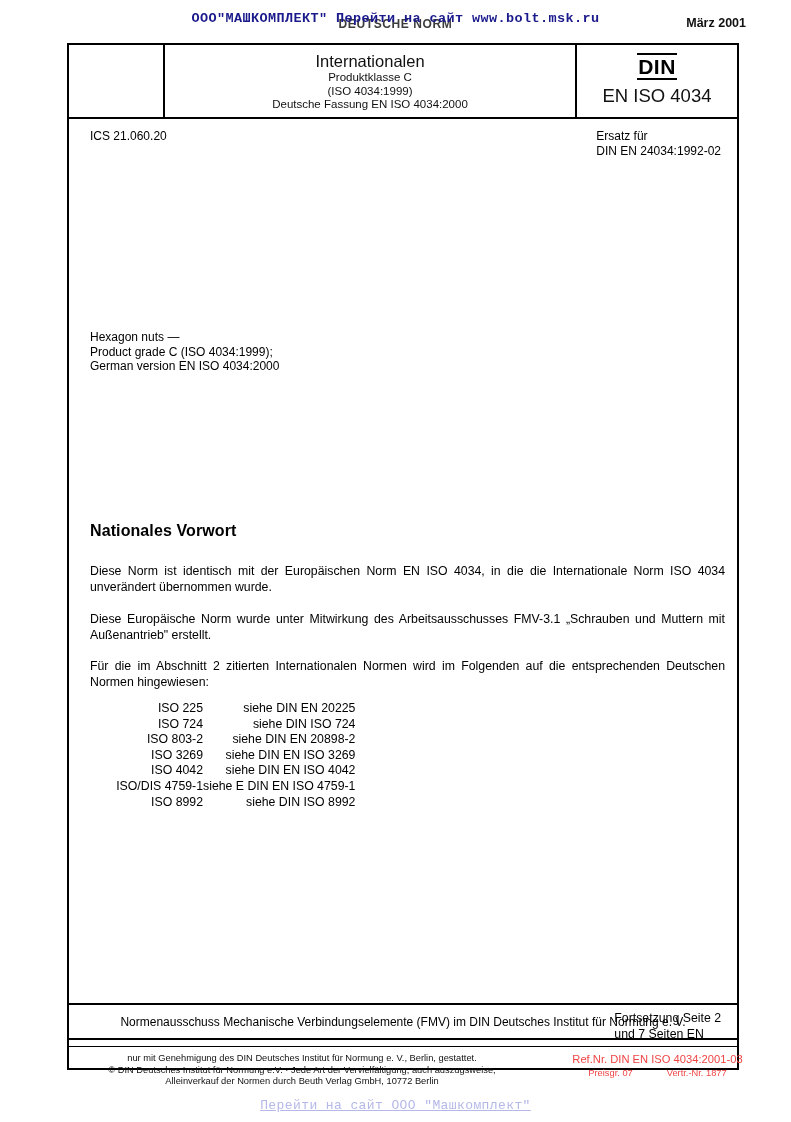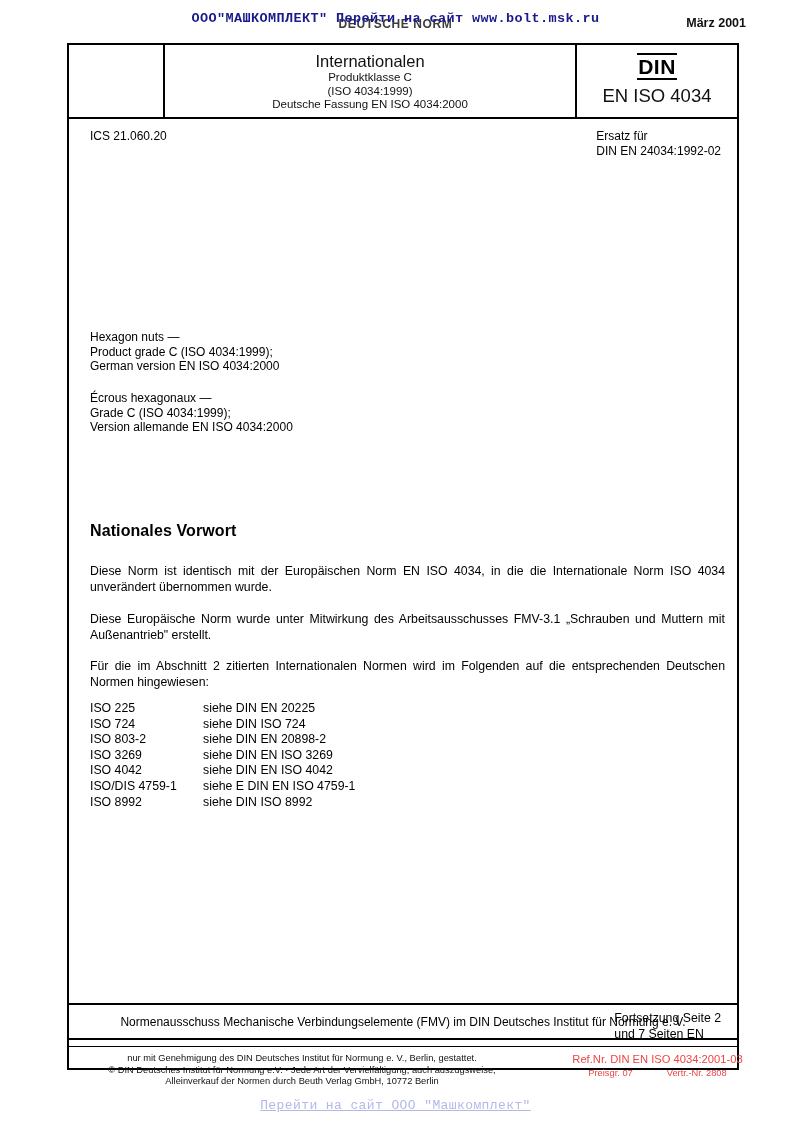--- a/index.html
+++ b/index.html
@@ -189,20 +189,21 @@
     left: 21px;
     top: 530px;
     font-size: 12.3px;
     line-height: 15.6px;
     border-collapse: collapse;
   }
   .std-table td {
     padding: 0;
     vertical-align: top;
     white-space: nowrap;
+    text-align: right;
   }
   .std-iso { width: 113px; }
 
   .fortsetzung {
     position: absolute;
     right: 16px;
     top: 840px;
     font-size: 12.3px;
     line-height: 15.5px;
     text-align: left;
@@ -316,25 +317,20 @@
   </div>
 
   <div class="body-region">
 
     <div class="lang-block lang-en">
       <div>Hexagon nuts —</div>
       <div>Product grade C (ISO 4034:1999);</div>
       <div>German version EN ISO 4034:2000</div>
     </div>
 
-    <div class="lang-block lang-fr">
-      <div>Écrous hexagonaux —</div>
-      <div>Grade C (ISO 4034:1999);</div>
-      <div>Version allemande EN ISO 4034:2000</div>
-    </div>
 
     <div class="vorwort-heading">Nationales Vorwort</div>
 
     <div class="para para-1">Diese Norm ist identisch mit der Europäischen Norm EN ISO 4034, in die die Internationale Norm ISO 4034 unverändert übernommen wurde.</div>
     <div class="para para-2">Diese Europäische Norm wurde unter Mitwirkung des Arbeitsausschusses FMV-3.1 „Schrauben und Muttern mit Außenantrieb" erstellt.</div>
     <div class="para para-3">Für die im Abschnitt 2 zitierten Internationalen Normen wird im Folgenden auf die entsprechenden Deutschen Normen hingewiesen:</div>
 
     <table class="std-table">
       <tbody>
         <tr>
@@ -387,18 +383,18 @@
   <div class="copyright">
     <div>nur mit Genehmigung des DIN Deutsches Institut für Normung e. V., Berlin, gestattet.</div>
     <div>© DIN Deutsches Institut für Normung e.V. · Jede Art der Vervielfältigung, auch auszugsweise,</div>
     <div>Alleinverkauf der Normen durch Beuth Verlag GmbH, 10772 Berlin</div>
   </div>
 
   <div class="refnr-block">
     <div class="refnr-main">Ref.Nr. DIN EN ISO 4034:2001-03</div>
     <div class="refnr-sub">
       <span>Preisgr. 07</span>
-      <span>Vertr.-Nr. 2808</span>
+      <span>Vertr.-Nr. 1877</span>
     </div>
   </div>
 
   <div class="watermark-bottom">Перейти на сайт OOO "Машкомплект"</div>
 </div>
 
 </body></html>

